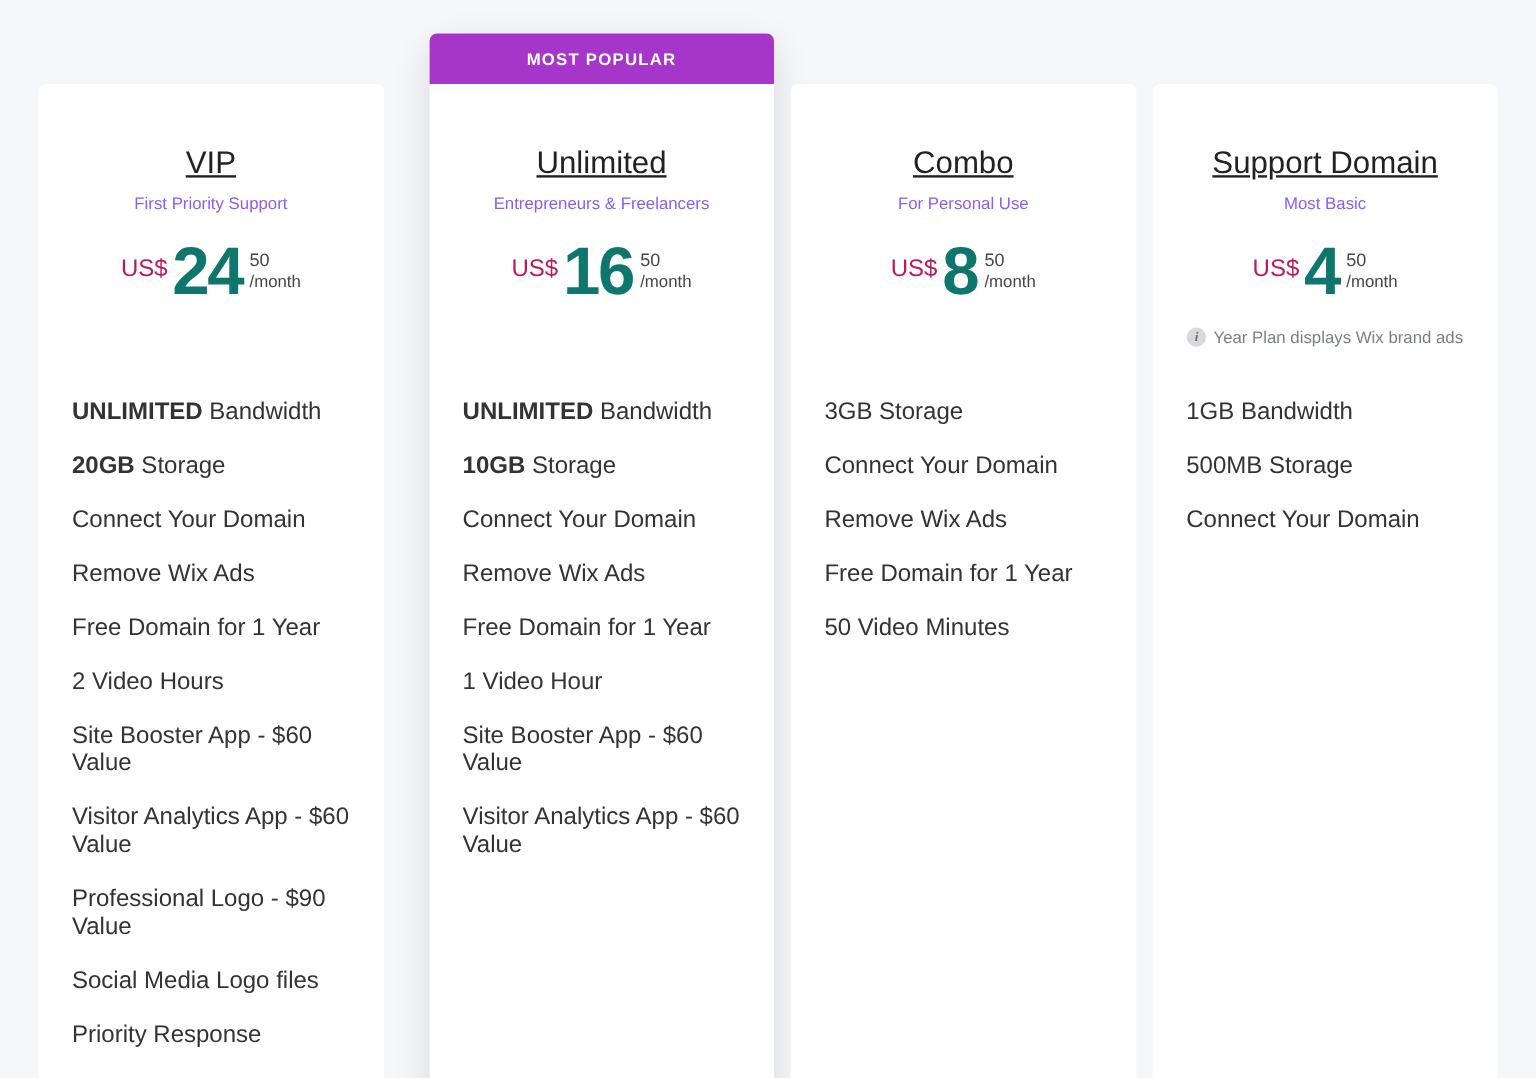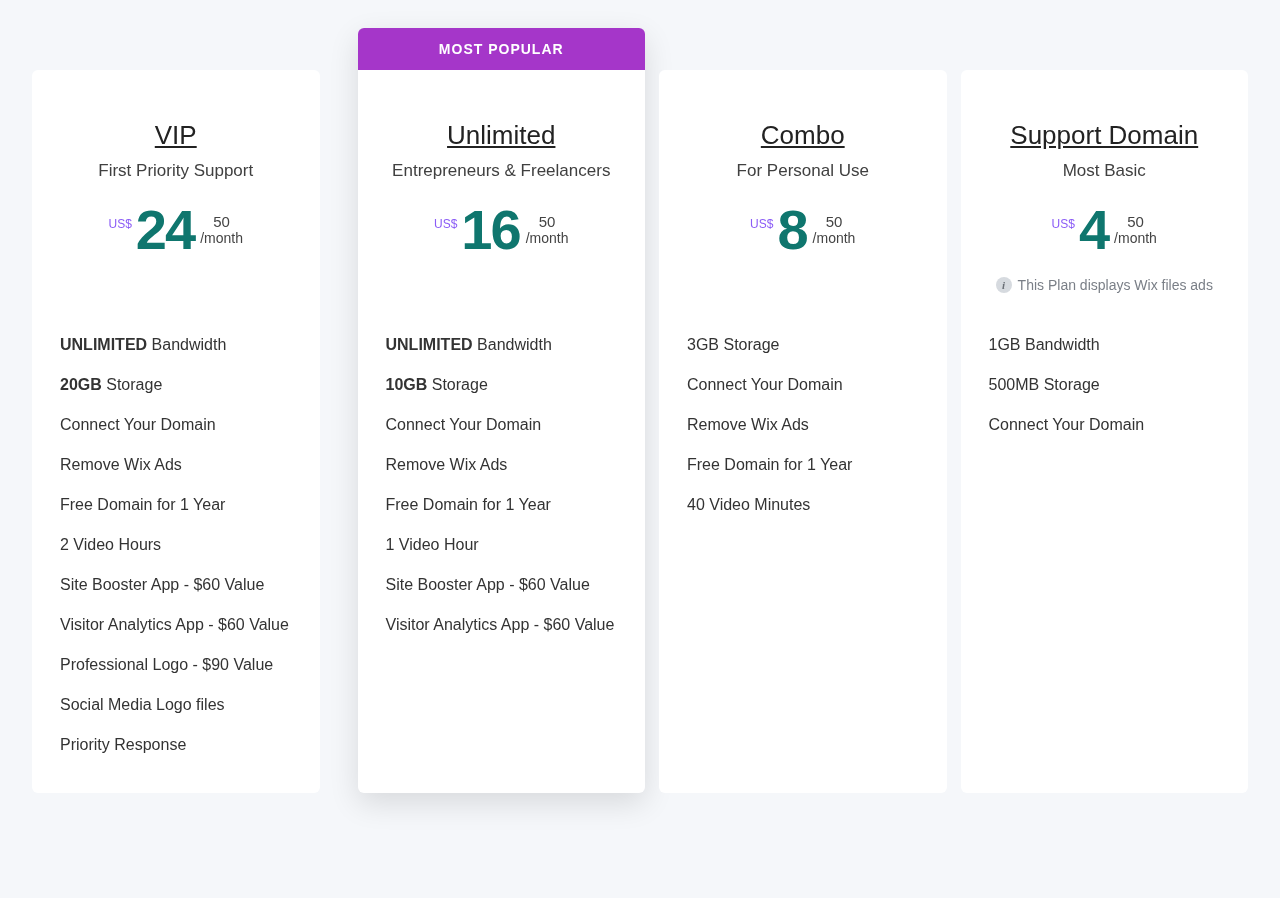--- a/index.html
+++ b/index.html
@@ -53,47 +53,47 @@
     margin-bottom: 10px;
   }
   .plan-title {
     font-size: 26px;
     font-weight: 400;
     color: #222;
     margin-bottom: 10px;
     text-decoration: underline;
   }
   .plan-sub {
-    font-size: 17px;
-    color: #404040;
+    font-size: 14px;
+    color: #8b5cf6;
     margin-bottom: 24px;
   }
   .price {
     display: flex;
     justify-content: center;
     align-items: flex-start;
     margin-bottom: 22px;
   }
   .price .cur {
-    font-size: 12px;
-    color: #8b5cf6;
+    font-size: 20px;
+    color: #be185d;
     margin-top: 12px;
     margin-right: 4px;
   }
   .price .amt {
     font-size: 56px;
     font-weight: 800;
     color: #0f766e;
     line-height: 0.9;
     letter-spacing: -2px;
   }
   .price .right {
     display: flex;
     flex-direction: column;
-    align-items: center;
+    align-items: flex-start;
     margin-left: 6px;
     margin-top: 8px;
     color: #444;
     font-size: 14px;
   }
   .price .cents { font-size: 15px; }
   .price .per { font-size: 14px; }
 
   .note {
     display: flex;
@@ -119,21 +119,21 @@
   }
 
   .features {
     margin-top: 70px;
     list-style: none;
   }
   .plan.popular .features { margin-top: 70px; }
   .plan.with-note .features { margin-top: 32px; }
 
   .features li {
-    font-size: 16px;
+    font-size: 20px;
     color: #333;
     padding: 11px 0;
   }
   .features li b { font-weight: 700; }
 </style>
 </head>
 <body>
 
 <div class="page">
   <div class="plans" id="plans-row">
@@ -200,39 +200,39 @@
               <span class="cents">50</span>
               <span class="per">/month</span>
             </span>
           </div>
         </div>
         <ul class="features">
           <li>3GB Storage</li>
           <li>Connect Your Domain</li>
           <li>Remove Wix Ads</li>
           <li>Free Domain for 1 Year</li>
-          <li>40 Video Minutes</li>
+          <li>50 Video Minutes</li>
         </ul>
       </div>
       <div class="plan with-note">
         <div class="plan-head">
           <div class="plan-title">Support Domain</div>
           <div class="plan-sub">Most Basic</div>
           <div class="price">
             <span class="cur">US$</span>
             <span class="amt">4</span>
             <span class="right">
               <span class="cents">50</span>
               <span class="per">/month</span>
             </span>
           </div>
         </div>
         <div class="note">
           <span class="info-icon">i</span>
-          <span>This Plan displays Wix files ads</span>
+          <span>Year Plan displays Wix brand ads</span>
         </div>
         <ul class="features">
           <li>1GB Bandwidth</li>
           <li>500MB Storage</li>
           <li>Connect Your Domain</li>
         </ul>
       </div>
     </div>
 </div>
 

